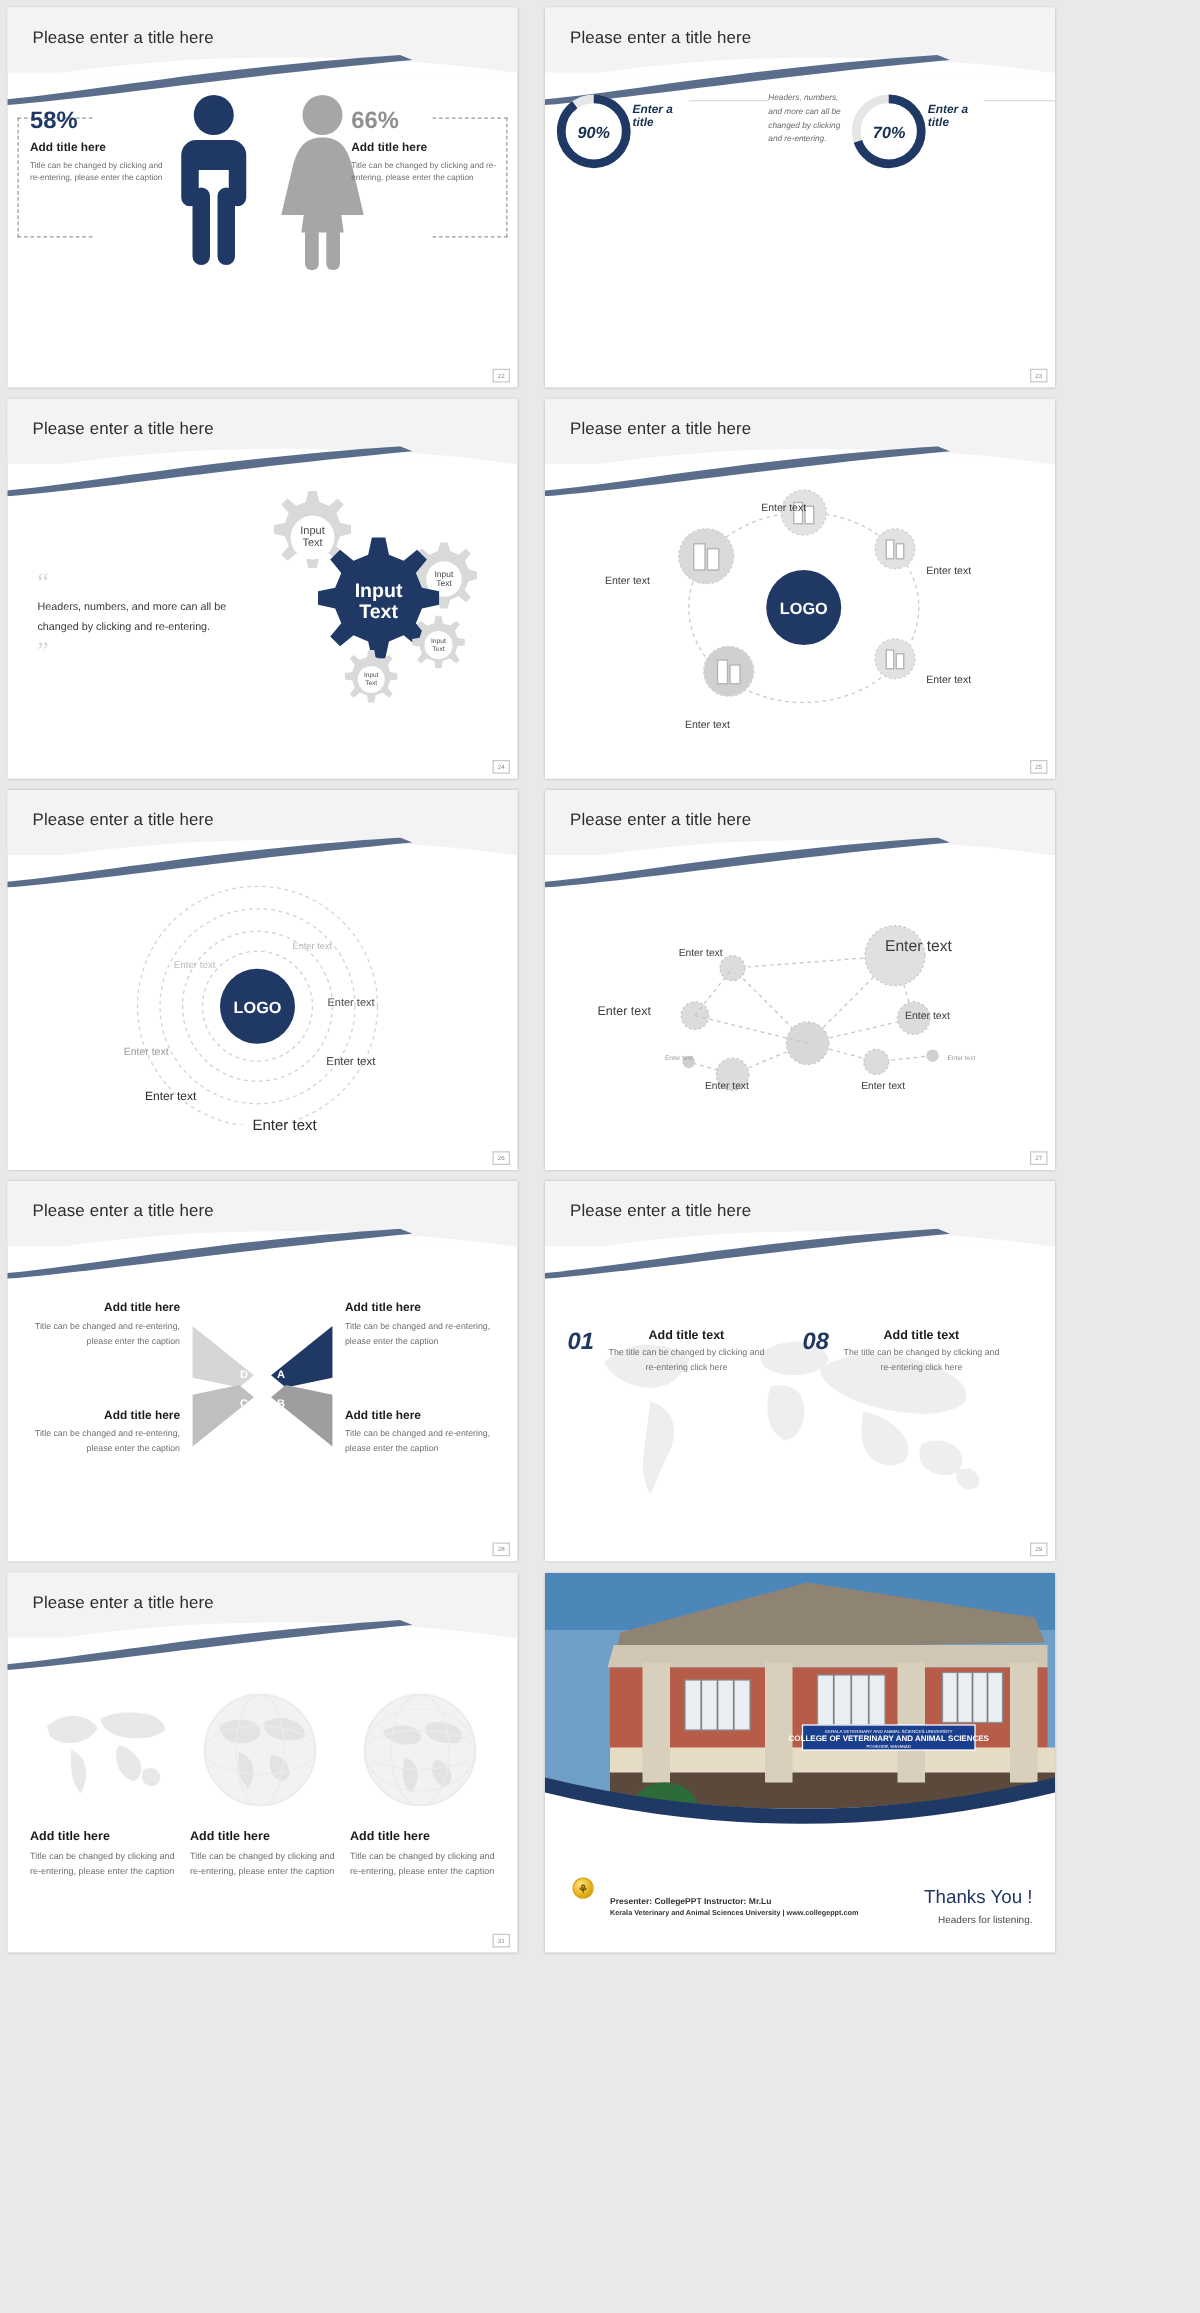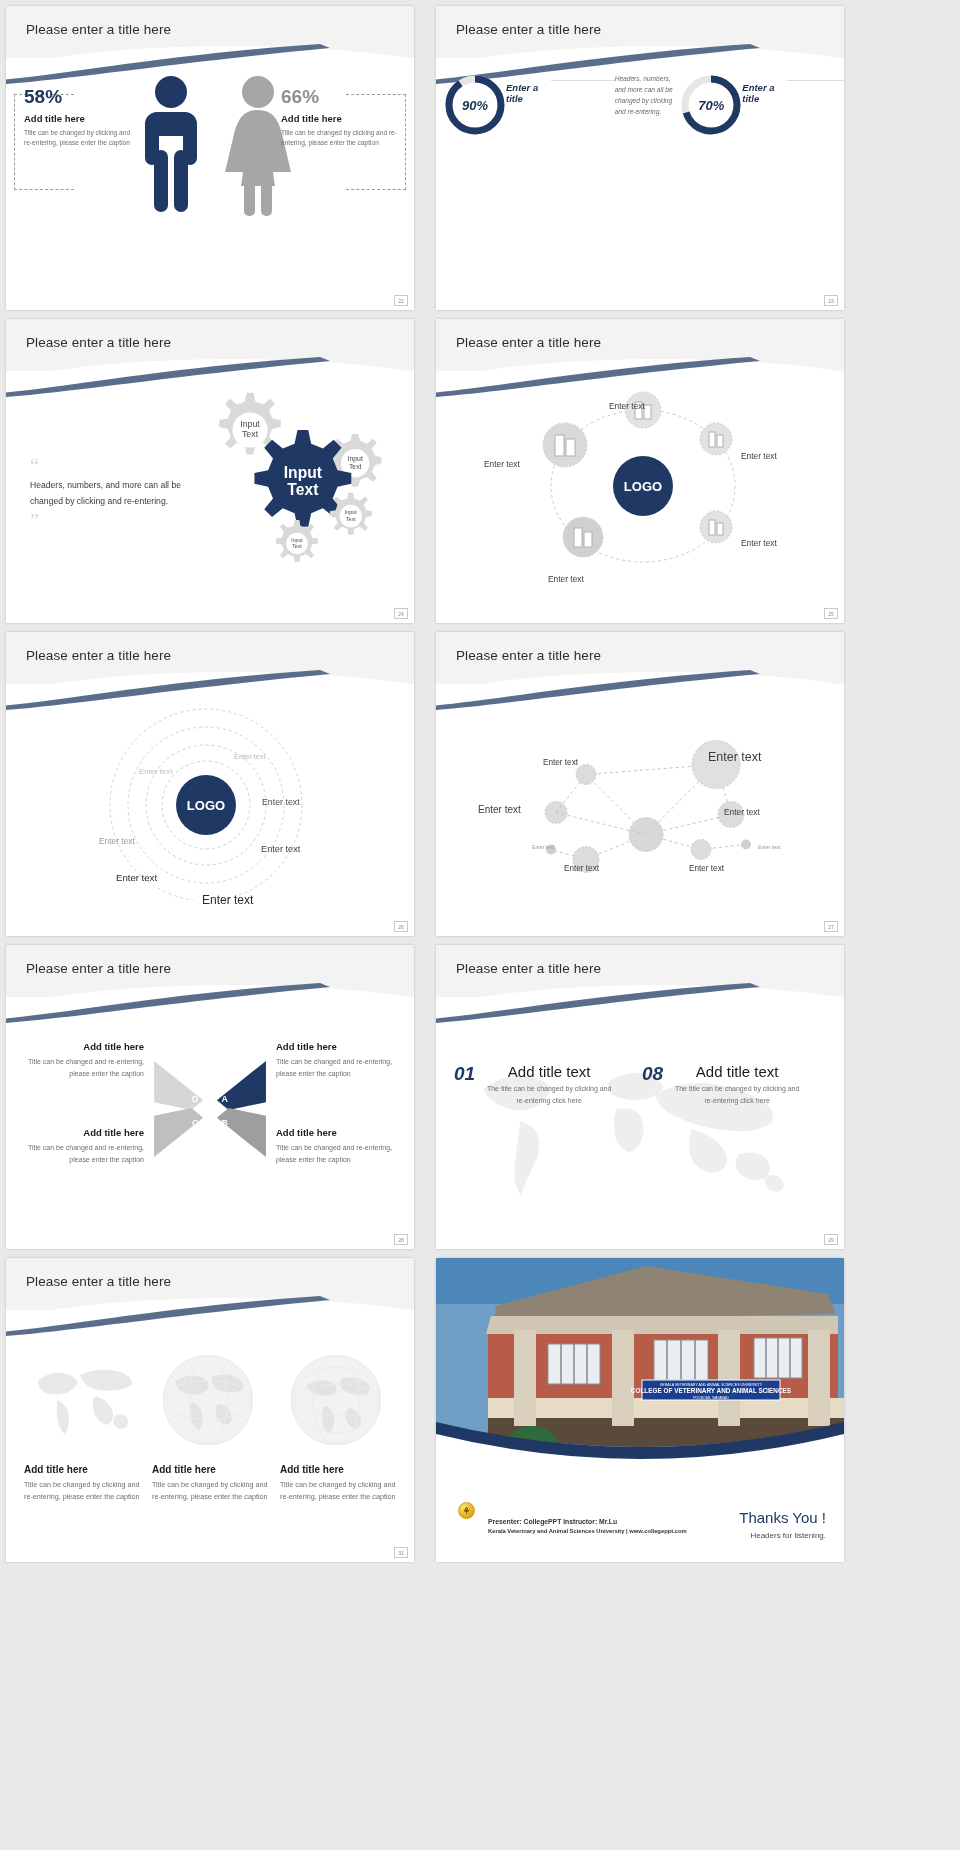--- a/index.html
+++ b/index.html
@@ -95,21 +95,21 @@
   .net-lbl { position: absolute; white-space: nowrap; color: #3c3c3c; }
 
   
   .q4 { position: absolute; width: 124px; }
   .q4 .t { font-size: 9.5px; font-weight: bold; color: #1b1b1b; }
   .q4 .c { font-size: 7px; color: #6f6f6f; line-height: 1.75; margin-top: 4px; }
 
   
   .numblk { position: absolute; display: flex; text-align: center; }
   .bignum { font-size: 19px; font-weight: bold; font-style: italic; color: #1f3864; margin-right: 8px; }
-  .numblk .t { font-size: 15px; font-weight: normal; color: #1b1b1b; }
+  .numblk .t { font-size: 10px; font-weight: bold; color: #1b1b1b; }
   .numblk .c { font-size: 7px; color: #6f6f6f; line-height: 1.7; margin-top: 3px; width: 132px; }
 
   
   .globecol { position: absolute; width: 122px; text-align: left; }
   .globecol .t { font-size: 10px; font-weight: bold; color: #1b1b1b; margin-top: 6px; }
   .globecol .c { font-size: 7.2px; color: #6f6f6f; line-height: 1.7; margin-top: 4px; }
 
   
   .photo { position: absolute; top: 0; left: 0; width: 100%; height: 212px; overflow: hidden; }
   .thx { position: absolute; right: 18px; bottom: 22px; text-align: right; }

